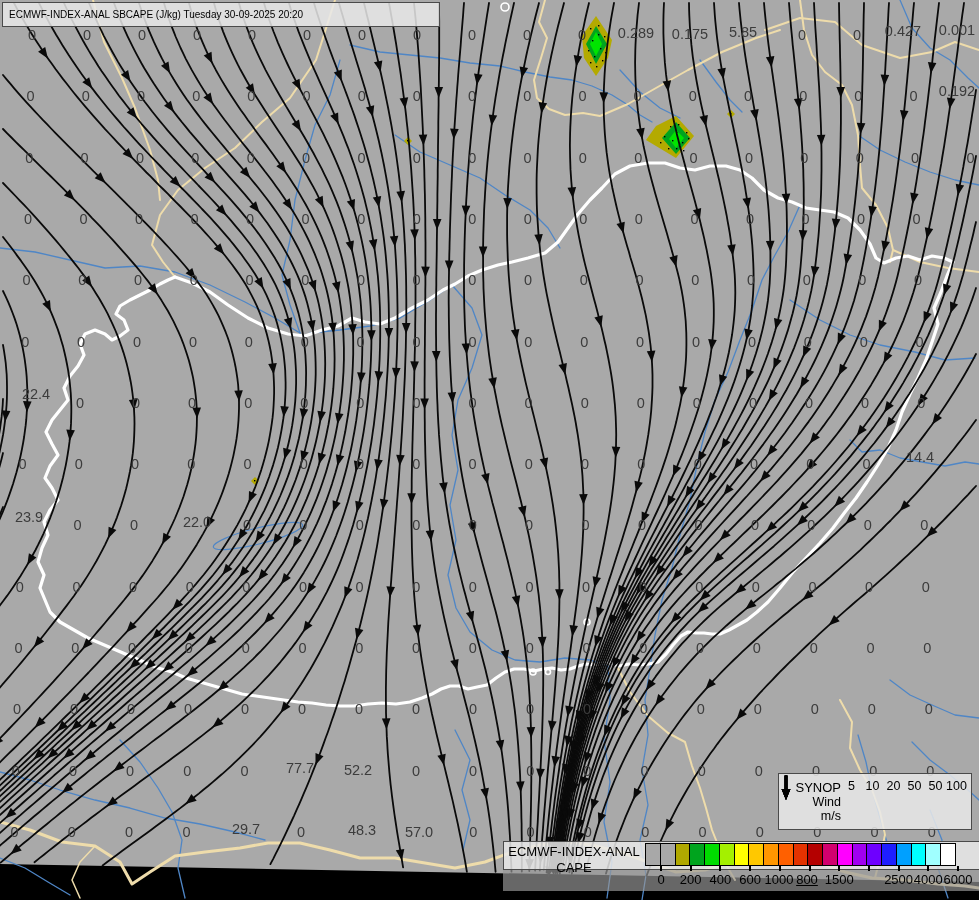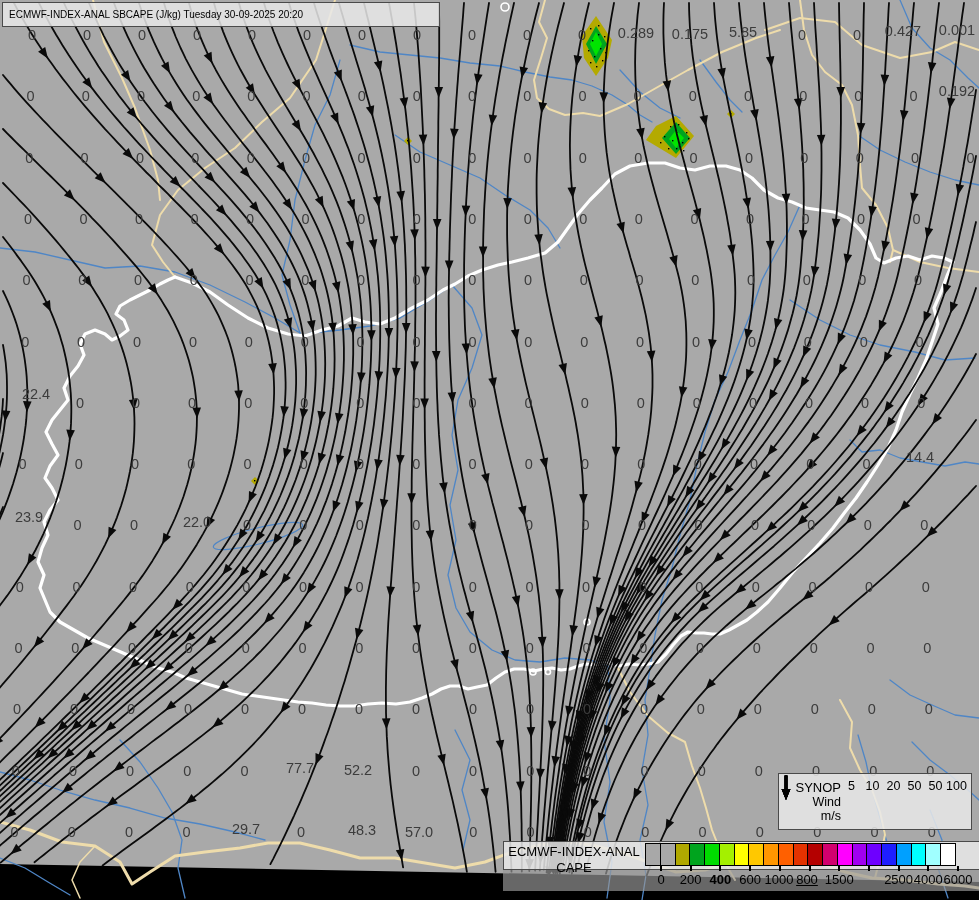--- a/index.html
+++ b/index.html
@@ -828,21 +828,21 @@
       <div class="cape-cell" style="background: rgb(0, 255, 255);"></div>
       <div class="cape-cell" style="background: rgb(160, 255, 255);"></div>
       <div class="cape-cell" style="background: rgb(255, 255, 255);"></div>
     </div>
   <div id="cape-ticks">
       <div class="cape-tickmark" style="left: 660px;"></div>
       <div class="cape-ticklbl" style="left: 661px;">0</div>
       <div class="cape-tickmark" style="left: 689.7px;"></div>
       <div class="cape-ticklbl" style="left: 690.7px;">200</div>
       <div class="cape-tickmark" style="left: 719.4px;"></div>
-      <div class="cape-ticklbl" style="left: 720.4px; font-weight: bold;">400</div>
+      <div class="cape-ticklbl" style="left: 720.4px;">400</div>
       <div class="cape-tickmark" style="left: 749.1px;"></div>
       <div class="cape-ticklbl" style="left: 750.1px;">600</div>
       <div class="cape-tickmark" style="left: 778.8px;"></div>
       <div class="cape-ticklbl" style="left: 807px; text-decoration: underline;">800</div>
       <div class="cape-tickmark" style="left: 808.5px;"></div>
       <div class="cape-ticklbl" style="left: 779px;">1000</div>
       <div class="cape-tickmark" style="left: 838.2px;"></div>
       <div class="cape-ticklbl" style="left: 839.2px;">1500</div>
       <div class="cape-tickmark" style="left: 867.9px;"></div>
       <div class="cape-ticklbl" style="left: 868.9px; margin-top: 32px;">2000</div>

